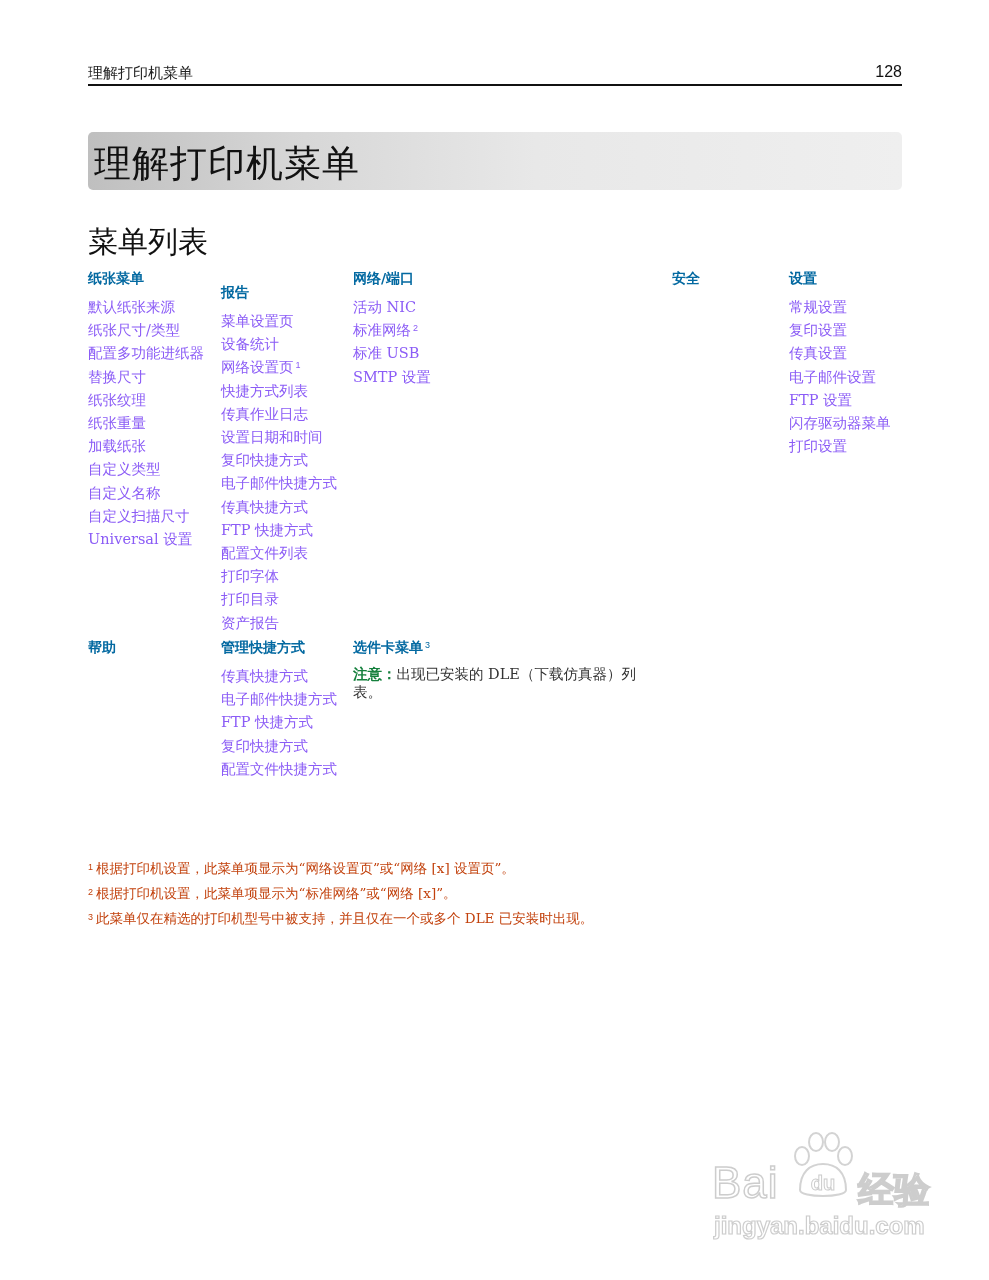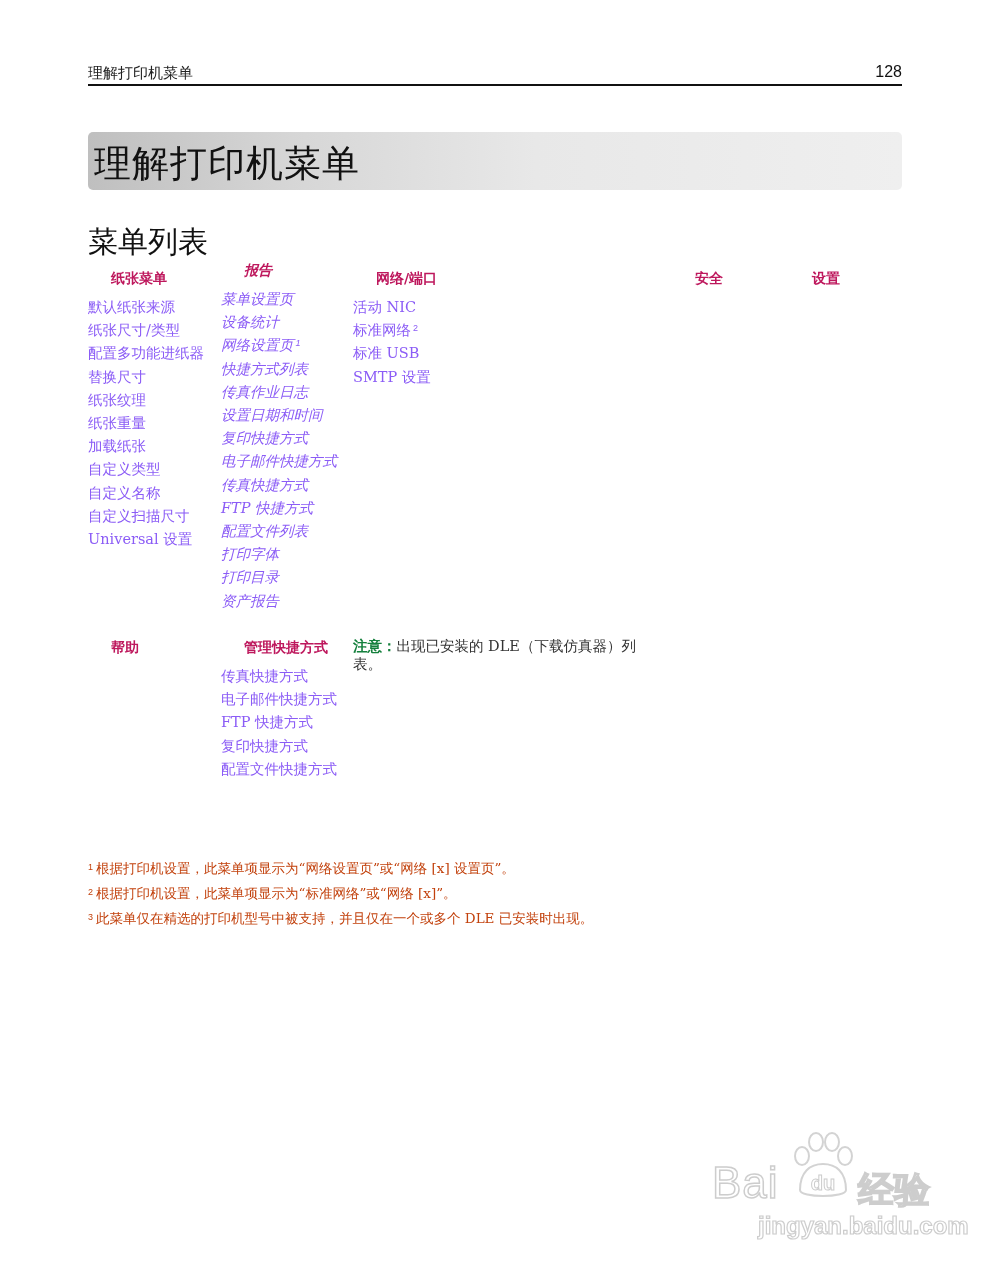--- a/index.html
+++ b/index.html
@@ -63,25 +63,24 @@
       font-size: 30px;
       color: #111;
       font-weight: normal;
     }
     .col {
       position: absolute;
     }
     .col .col-head {
       font-size: 14px;
       font-weight: bold;
-      color: #be185d;
+      color: #0369a1;
       height: 28px;
       line-height: 20px;
       white-space: nowrap;
-      margin-left: 23px;
     }
     .col .col-head sup, .col .item sup {
       font-family: "Liberation Sans", sans-serif;
       font-size: 9px;
       font-weight: normal;
       vertical-align: top;
       position: relative;
       top: -2px;
       margin-left: 2px;
     }
@@ -162,21 +161,20 @@
     }
     .watermark .wm-url {
       position: absolute;
       left: 14px;
       top: 80px;
       font-family: "Liberation Sans", sans-serif;
       font-size: 24px;
       color: #ffffff;
       -webkit-text-stroke: 1.2px #c8c8c8;
       font-weight: bold;
-      margin-left: 44px;
     }
   </style>
 </head>
 <body>
 
 <div class="page-header">
   <span class="running-title">理解打印机菜单</span>
   <span class="page-number">128</span>
 </div>
 
@@ -196,21 +194,21 @@
       <div class="item"><span>纸张纹理</span></div>
       <div class="item"><span>纸张重量</span></div>
       <div class="item"><span>加载纸张</span></div>
       <div class="item"><span>自定义类型</span></div>
       <div class="item"><span>自定义名称</span></div>
       <div class="item"><span>自定义扫描尺寸</span></div>
       <div class="item"><span>Universal 设置</span></div>
     </div>
 </div>
 
-<div class="col" style="left:221px; top:260px;font-style:italic;">
+<div class="col" style="left:221px; top:282px;">
   <div class="col-head">报告</div>
   <div>
       <div class="item"><span>菜单设置页</span></div>
       <div class="item"><span>设备统计</span></div>
       <div class="item"><span>网络设置页</span><sup>1</sup></div>
       <div class="item"><span>快捷方式列表</span></div>
       <div class="item"><span>传真作业日志</span></div>
       <div class="item"><span>设置日期和时间</span></div>
       <div class="item"><span>复印快捷方式</span></div>
       <div class="item"><span>电子邮件快捷方式</span></div>
@@ -232,38 +230,48 @@
       <div class="item"><span>SMTP 设置</span></div>
     </div>
 </div>
 
 <div class="col" style="left:672px; top:268px;">
   <div class="col-head">安全</div>
 </div>
 
 <div class="col" style="left:789px; top:268px;">
   <div class="col-head">设置</div>
+  <div>
+      <div class="item"><span>常规设置</span></div>
+      <div class="item"><span>复印设置</span></div>
+      <div class="item"><span>传真设置</span></div>
+      <div class="item"><span>电子邮件设置</span></div>
+      <div class="item"><span>FTP 设置</span></div>
+      <div class="item"><span>闪存驱动器菜单</span></div>
+      <div class="item"><span>打印设置</span></div>
+    </div>
 </div>
 
 <div class="col" style="left:88px; top:637px;">
   <div class="col-head">帮助</div>
 </div>
 
 <div class="col" style="left:221px; top:637px;">
   <div class="col-head">管理快捷方式</div>
   <div>
       <div class="item"><span>传真快捷方式</span></div>
       <div class="item"><span>电子邮件快捷方式</span></div>
       <div class="item"><span>FTP 快捷方式</span></div>
       <div class="item"><span>复印快捷方式</span></div>
       <div class="item"><span>配置文件快捷方式</span></div>
     </div>
 </div>
 
 <div class="col" style="left:353px; top:637px;">
+  <div class="col-head"><span>选件卡菜单</span><sup>3</sup></div>
   <div class="note"><span class="note-label">注意：</span><span>出现已安装的 DLE（下载仿真器）列表。</span></div>
 </div>
 
 <div class="footnotes">
   <div class="footnote"><sup>1</sup><span>根据打印机设置，此菜单项显示为“网络设置页”或“网络 [x] 设置页”。</span></div>
   <div class="footnote"><sup>2</sup><span>根据打印机设置，此菜单项显示为“标准网络”或“网络 [x]”。</span></div>
   <div class="footnote"><sup>3</sup><span>此菜单仅在精选的打印机型号中被支持，并且仅在一个或多个 DLE 已安装时出现。</span></div>
 </div>
 
 <div class="watermark">

